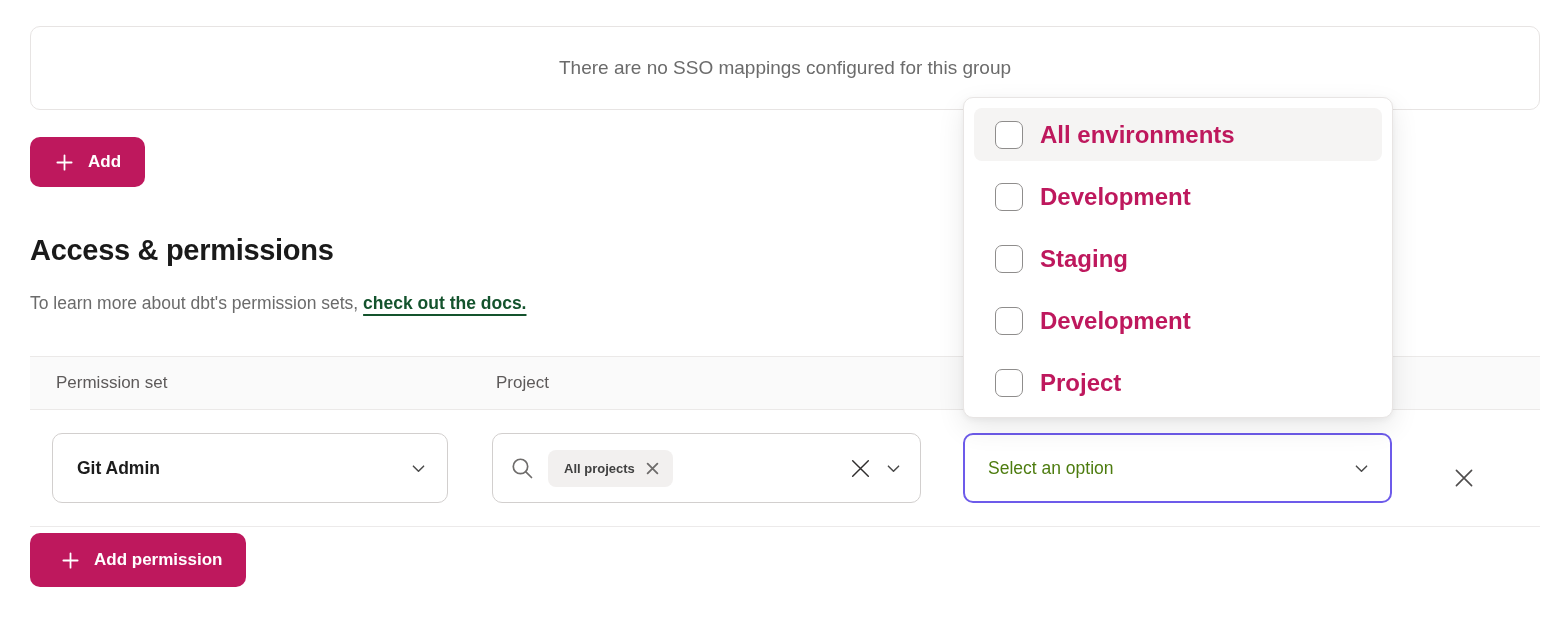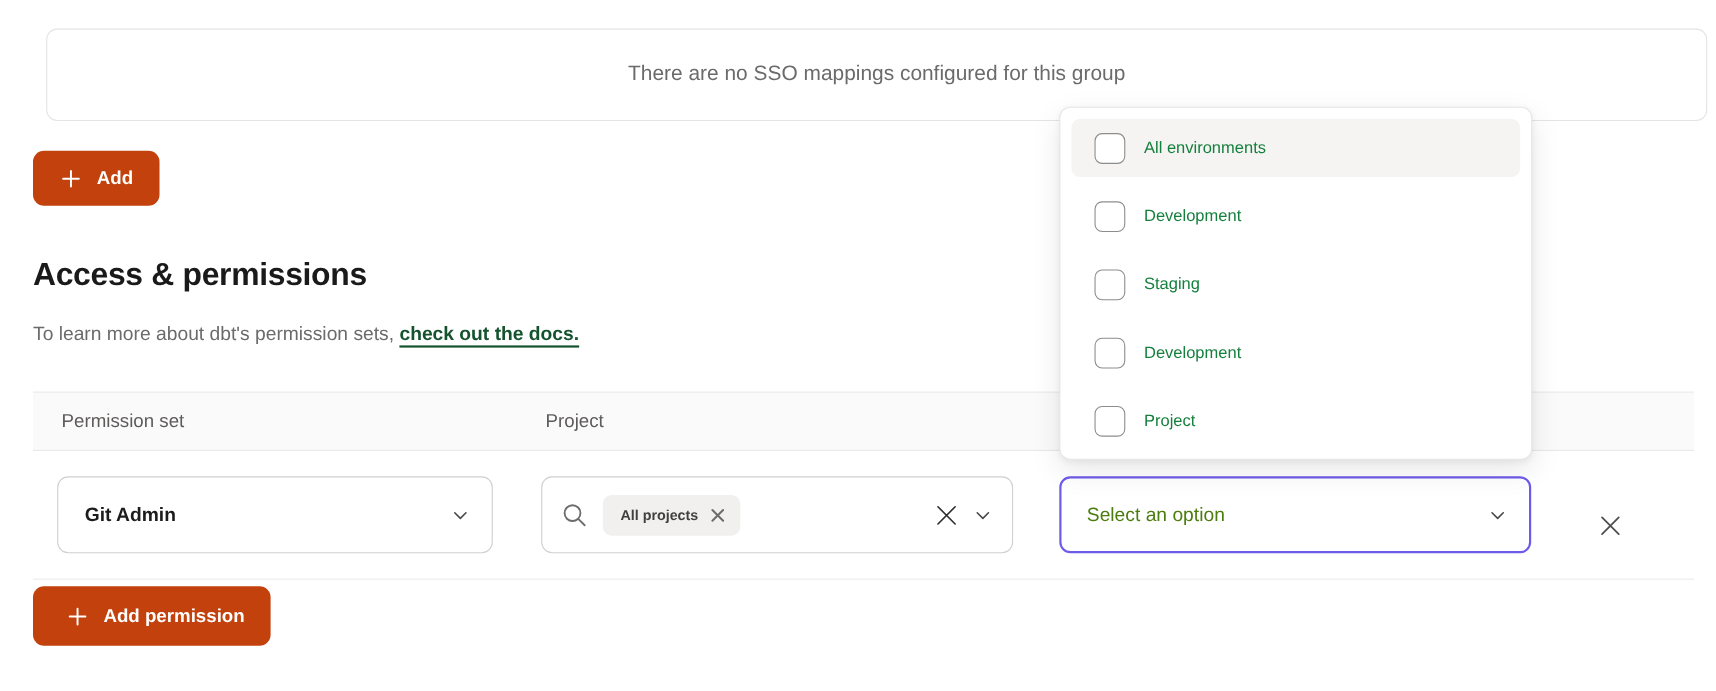--- a/index.html
+++ b/index.html
@@ -3,25 +3,25 @@
 <meta charset="utf-8">
 <style>
   * { margin:0; padding:0; box-sizing:border-box; }
   html,body { width:1560px; height:628px; background:#ffffff;
     font-family:"Liberation Sans", sans-serif; color:#1c1c1c; overflow:hidden; }
   .stage { position:relative; width:1560px; height:628px; }
 
   
   .sso-box { position:absolute; left:30px; top:26px; width:1510px; height:84px;
     border:1px solid #e7e4e3; border-radius:10px; background:#fff;
-    display:flex; align-items:center; justify-content:center;margin-left:12px; }
+    display:flex; align-items:center; justify-content:center; }
   .sso-box span { color:#6b6b6b; font-size:19px; }
 
   
-  .btn-dark { position:absolute; background:#c2410c; color:#fff; border:none;
+  .btn-dark { position:absolute; background:#be185d; color:#fff; border:none;
     border-radius:10px; display:flex; align-items:center; gap:13px;
     font-family:"Liberation Sans", sans-serif; font-size:17px; font-weight:600;
     cursor:pointer; padding:0 24px; }
   .btn-add { left:30px; top:137px; height:50px; }
   .btn-add-permission { left:30px; top:533px; height:54px;padding-left:30px; }
 
   
   .section-title { position:absolute; left:30px; top:234px; font-size:29px;
     font-weight:700; color:#1a1a1a; letter-spacing:-0.3px; }
   .section-desc { position:absolute; left:30px; top:293px; font-size:17.5px;
@@ -67,21 +67,21 @@
   .env-panel { position:absolute; left:963px; top:97px; width:430px; height:321px;
     background:#fff; border:1px solid #e8e5e4; border-radius:10px; z-index:10;
     box-shadow:0 2px 6px rgba(0,0,0,0.05), 0 10px 28px rgba(0,0,0,0.09);
     padding:10px; }
   .env-option { height:53px; border-radius:8px; display:flex; align-items:center;
     gap:17px; padding-left:21px; margin-bottom:9px; cursor:pointer; }
   .env-option:last-child { margin-bottom:0; }
   .env-option.highlighted { background:#f5f4f3; }
   .env-option .checkbox { width:28px; height:28px; border:1.5px solid #8f8d8c;
     border-radius:7px; background:#fff; flex:0 0 auto; }
-  .env-option .opt-label { font-size:15px; color:#15803d; }
+  .env-option .opt-label { font-size:24px; color:#be185d;font-weight:bold; }
 
   svg { display:block; }
 </style>
 </head>
 <body>
 
 <div class="stage">
 
   <div class="sso-box">
     <span>There are no SSO mappings configured for this group</span>

